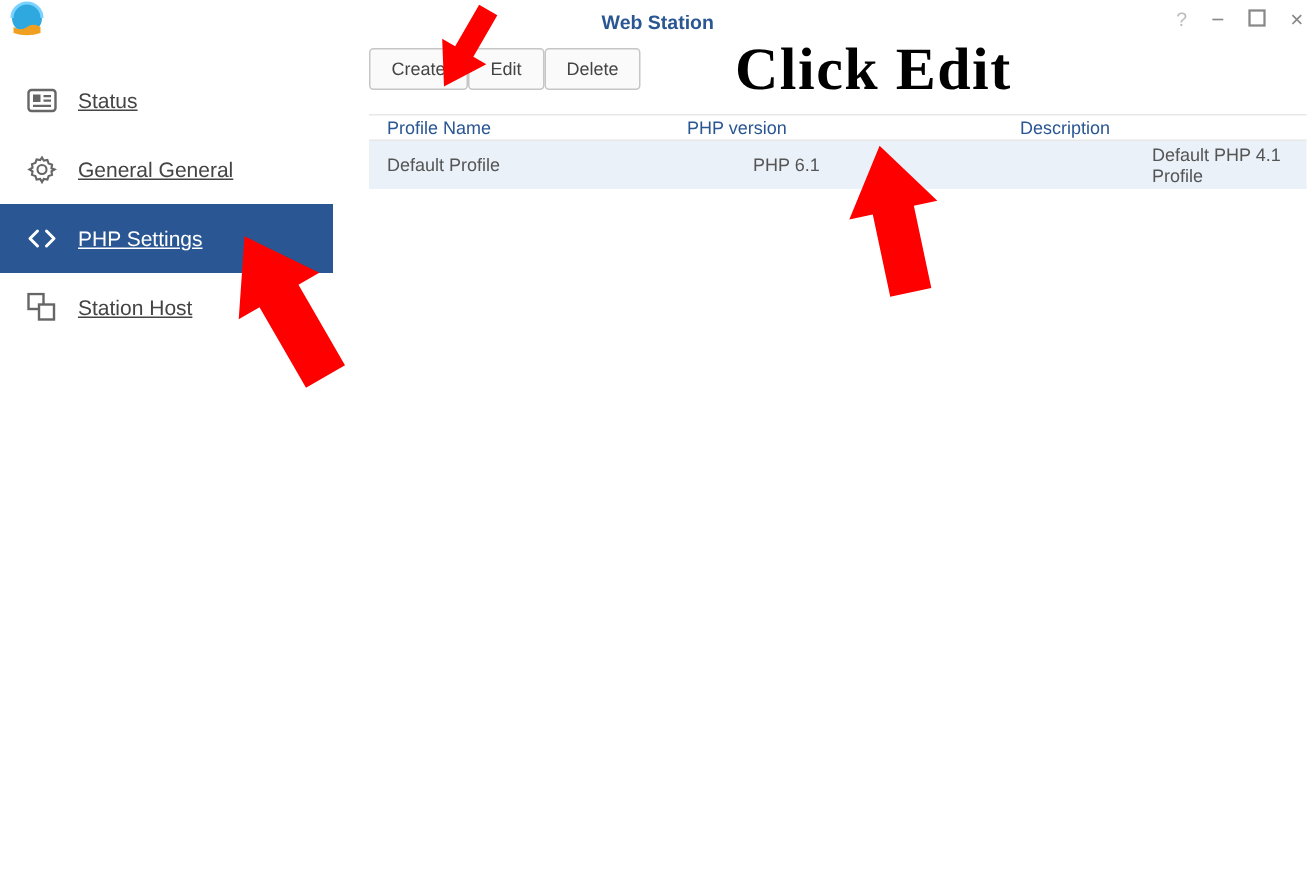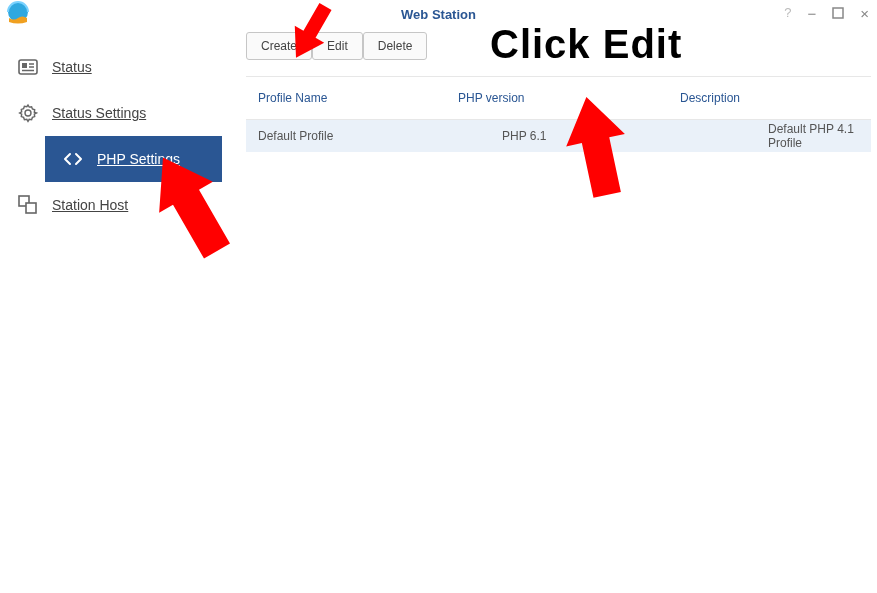--- a/index.html
+++ b/index.html
@@ -6,33 +6,33 @@
 html,body { width:877px; height:593px; font-family:-apple-system,BlinkMacSystemFont,"Segoe UI",Arial,sans-serif; background:#fff; overflow:hidden; }
 .window { width:877px; height:593px; position:relative; }
 .titlebar { height:28px; display:flex; align-items:center; position:relative; }
 .app-icon { width:28px; height:28px; margin-left:4px; }
 .title-text { position:absolute; left:50%; transform:translateX(-50%); font-size:13px; font-weight:bold; color:#2a5693;text-align:center; }
 .win-controls { position:absolute; right:8px; top:6px; display:flex; gap:16px; color:#888; }
 .win-ctrl { font-size:15px; line-height:1; cursor:pointer; }
 .body { display:flex; height:calc(593px - 28px); }
 .sidebar { width:222px; padding-top:16px; }
 .side-item { height:46px; display:flex; align-items:center; padding-left:18px; gap:14px; font-size:14px; color:#444; cursor:pointer;text-decoration:underline; }
-.side-item.active { background:#2a5693; color:#fff;margin-left:45px; }
+.side-item.active { background:#2a5693; color:#fff; }
 .side-icon { width:20px; height:20px; display:flex; align-items:center; justify-content:center; flex-shrink:0; }
 .main { flex:1; padding:4px 6px 0 24px; }
 .toolbar { display:flex; gap:0; margin-bottom:8px; }
 .btn { border:1px solid #c6c6c6; background:#fafafa; color:#444; font-size:12px; height:28px; padding:0 14px; border-radius:3px; cursor:pointer; }
-.table-head { display:flex; border-top:1px solid #e7e7e7; border-bottom:1px solid #e7e7e7; height:44px; align-items:center;margin-top:16px; }
+.table-head { display:flex; border-top:1px solid #e7e7e7; border-bottom:1px solid #e7e7e7; height:18px; align-items:center;margin-top:16px; }
 .th { font-size:12px; color:#2a5693; padding-left:12px; }
 .c0 { width:200px; }
 .c1 { width:222px; }
 .c2 { flex:1; }
 .table-row { display:flex; height:32px; align-items:center; background:#eaf1f9;gap:44px; }
 .td { font-size:12px; color:#555; padding-left:12px; }
-.annotation { position:absolute; font-family:Liberation Sans, sans-serif; font-weight:900; color:#000; pointer-events:none; }
+.annotation { position:absolute; font-family:Liberation Serif, serif; font-weight:900; color:#000; pointer-events:none; }
 .arrow { position:absolute; pointer-events:none; }
 </style>
 </head>
 <body>
 
 <div class="window">
   <div class="titlebar">
     <span class="app-icon">
       <svg viewBox="0 0 28 28" width="28" height="28">
         <circle cx="14" cy="12" r="10" fill="#2fa8e0"></circle>
@@ -67,21 +67,21 @@
         </span>
         <span>Status</span>
       </div>
       <div class="side-item">
         <span class="side-icon">
           <svg width="20" height="20" viewBox="0 0 20 20">
               <path d="M10 2l1.2 2.1 2.4-.4.8 2.3 2.3.8-.4 2.4L18.4 10l-2.1 1.2.4 2.4-2.3.8-.8 2.3-2.4-.4L10 18.4l-1.2-2.1-2.4.4-.8-2.3-2.3-.8.4-2.4L1.6 10l2.1-1.2-.4-2.4 2.3-.8.8-2.3 2.4.4z" fill="none" stroke="#666" stroke-width="1.4"></path>
               <circle cx="10" cy="10" r="3" fill="none" stroke="#666" stroke-width="1.4"></circle>
             </svg>
         </span>
-        <span>Status Settings</span>
+        <span>General General</span>
       </div>
       <div class="side-item active">
         <span class="side-icon">
           <svg width="20" height="20" viewBox="0 0 20 20">
               <path d="M7 5 L2 10 L7 15 M13 5 L18 10 L13 15" fill="none" stroke="#fff" stroke-width="2" stroke-linecap="round" stroke-linejoin="round"></path>
             </svg>
         </span>
         <span>PHP Settings</span>
       </div>
       <div class="side-item">

